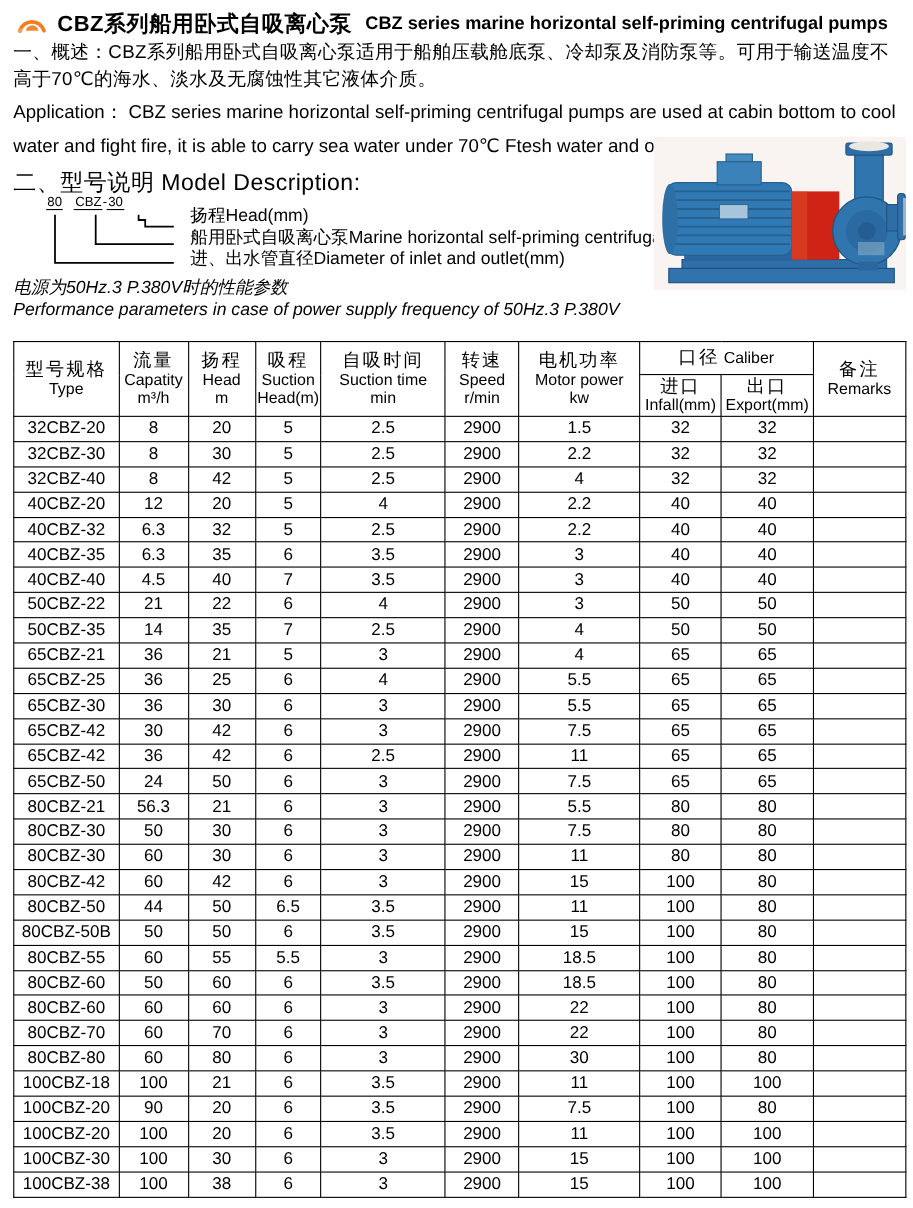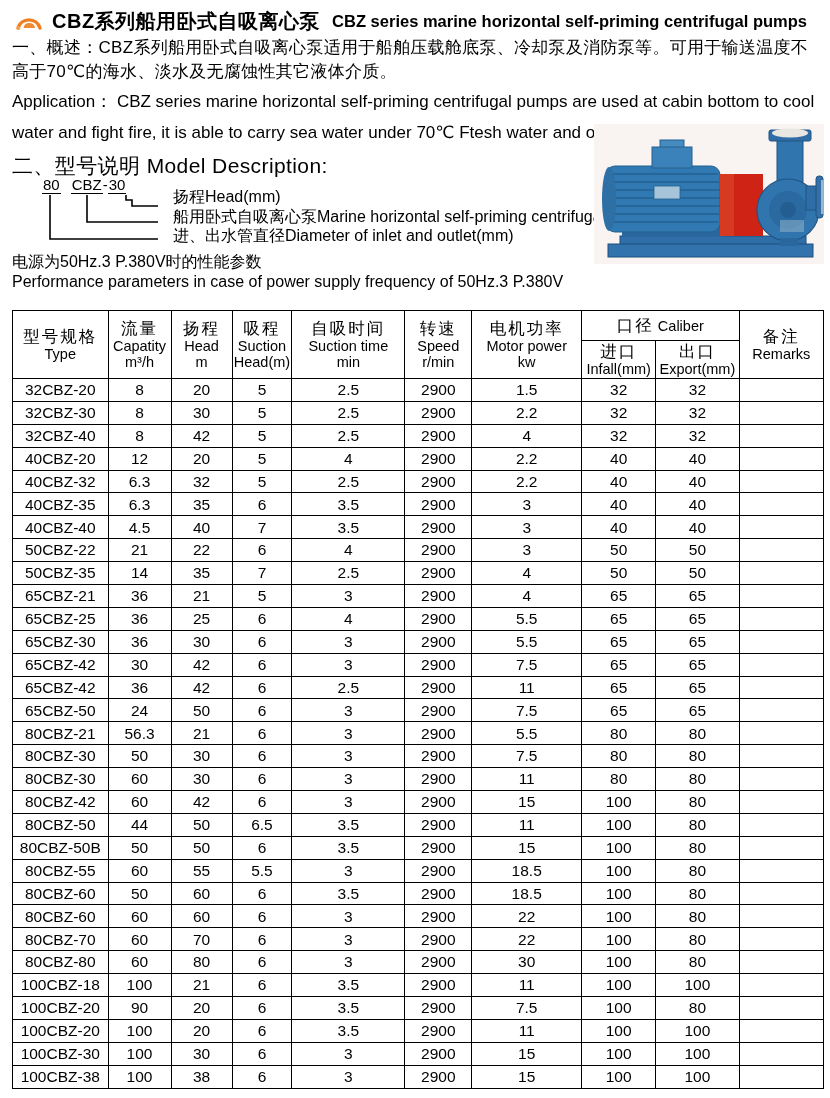--- a/index.html
+++ b/index.html
@@ -19,30 +19,30 @@
   .title-en { font-size:16.5px; font-weight:bold; margin-left:4px; }
 
   
   .para-zh { font-size:17px; line-height:24px; margin-top:0; letter-spacing:0.3px; }
   .para-en { font-size:17px; line-height:31px; margin-top:2px; }
 
   .sec-heading { font-size:21px; margin-top:4px; letter-spacing:0.4px; height:23px; }
 
   
   .diagram { position:relative; height:76px; margin-left:18px; margin-top:1px; }
-  .model-code { position:absolute; left:12px; top:0; font-size:15px; }
+  .model-code { position:absolute; left:12px; top:0; font-size:12px; }
   .model-code .seg { border-bottom:1.5px solid #000; padding:0 1px; }
   .model-code .gap { display:inline-block; width:10px; }
   .connector-svg { position:absolute; left:12px; top:19px; }
   .dlabel { position:absolute; left:143px; font-size:16px; white-space:nowrap; line-height:20px; }
   .dlabel-1 { top:11px; }
   .dlabel-2 { top:31px; }
   .dlabel-3 { top:50px; }
 
-  .note { font-size:16px; line-height:19.5px; }
+  .note { font-size:16px; line-height:19.5px;font-style:italic; }
 
   
   .pump { position:absolute; top:124px; right:-6px; width:230px; height:140px; }
 
   
   table { border-collapse:collapse; margin-top:19px; table-layout:fixed; width:812px; margin-left:0; }
   th,td { border:1.5px solid #000; text-align:center; vertical-align:middle; font-weight:normal; }
   thead .r1 th { height:30px; }
   thead th { padding:1px 0; }
   .th-zh { font-size:16.5px; letter-spacing:2px; line-height:19px; }

